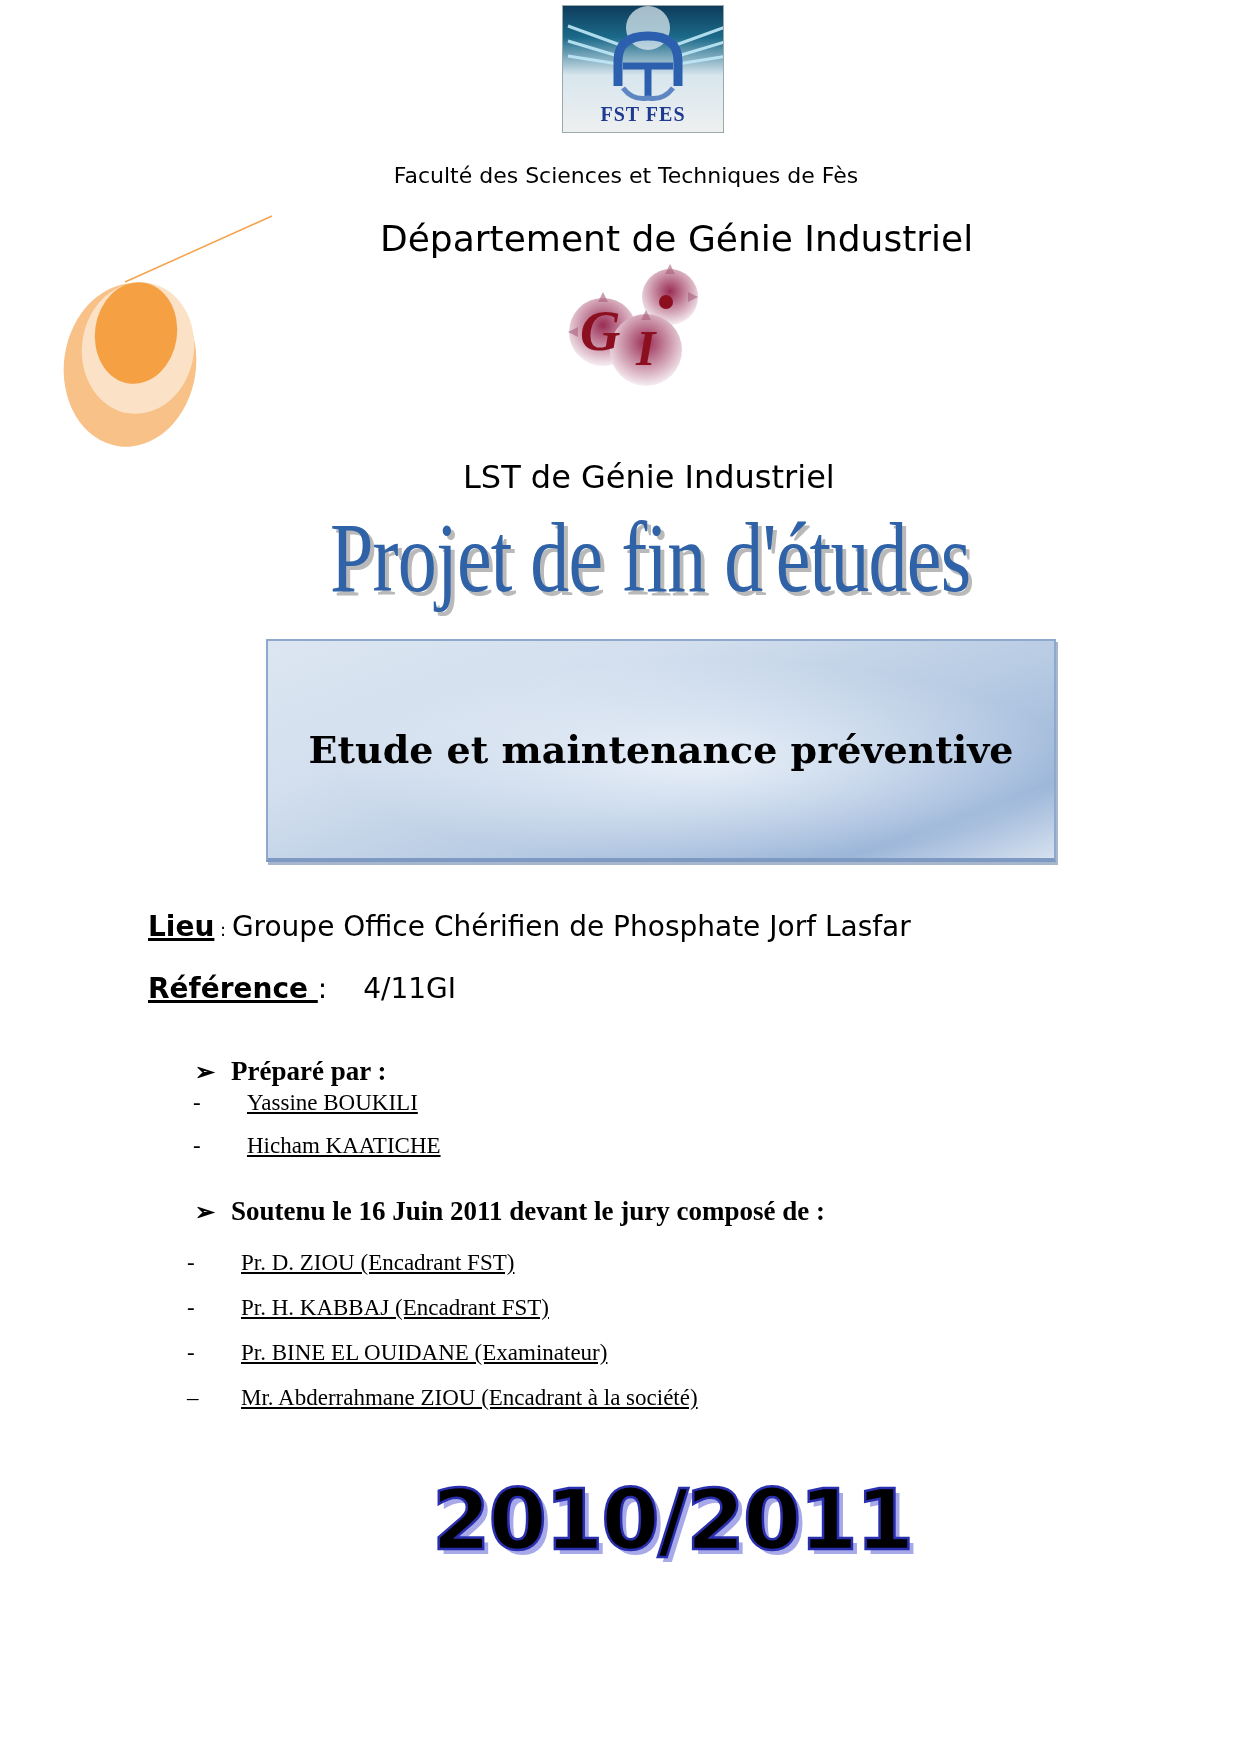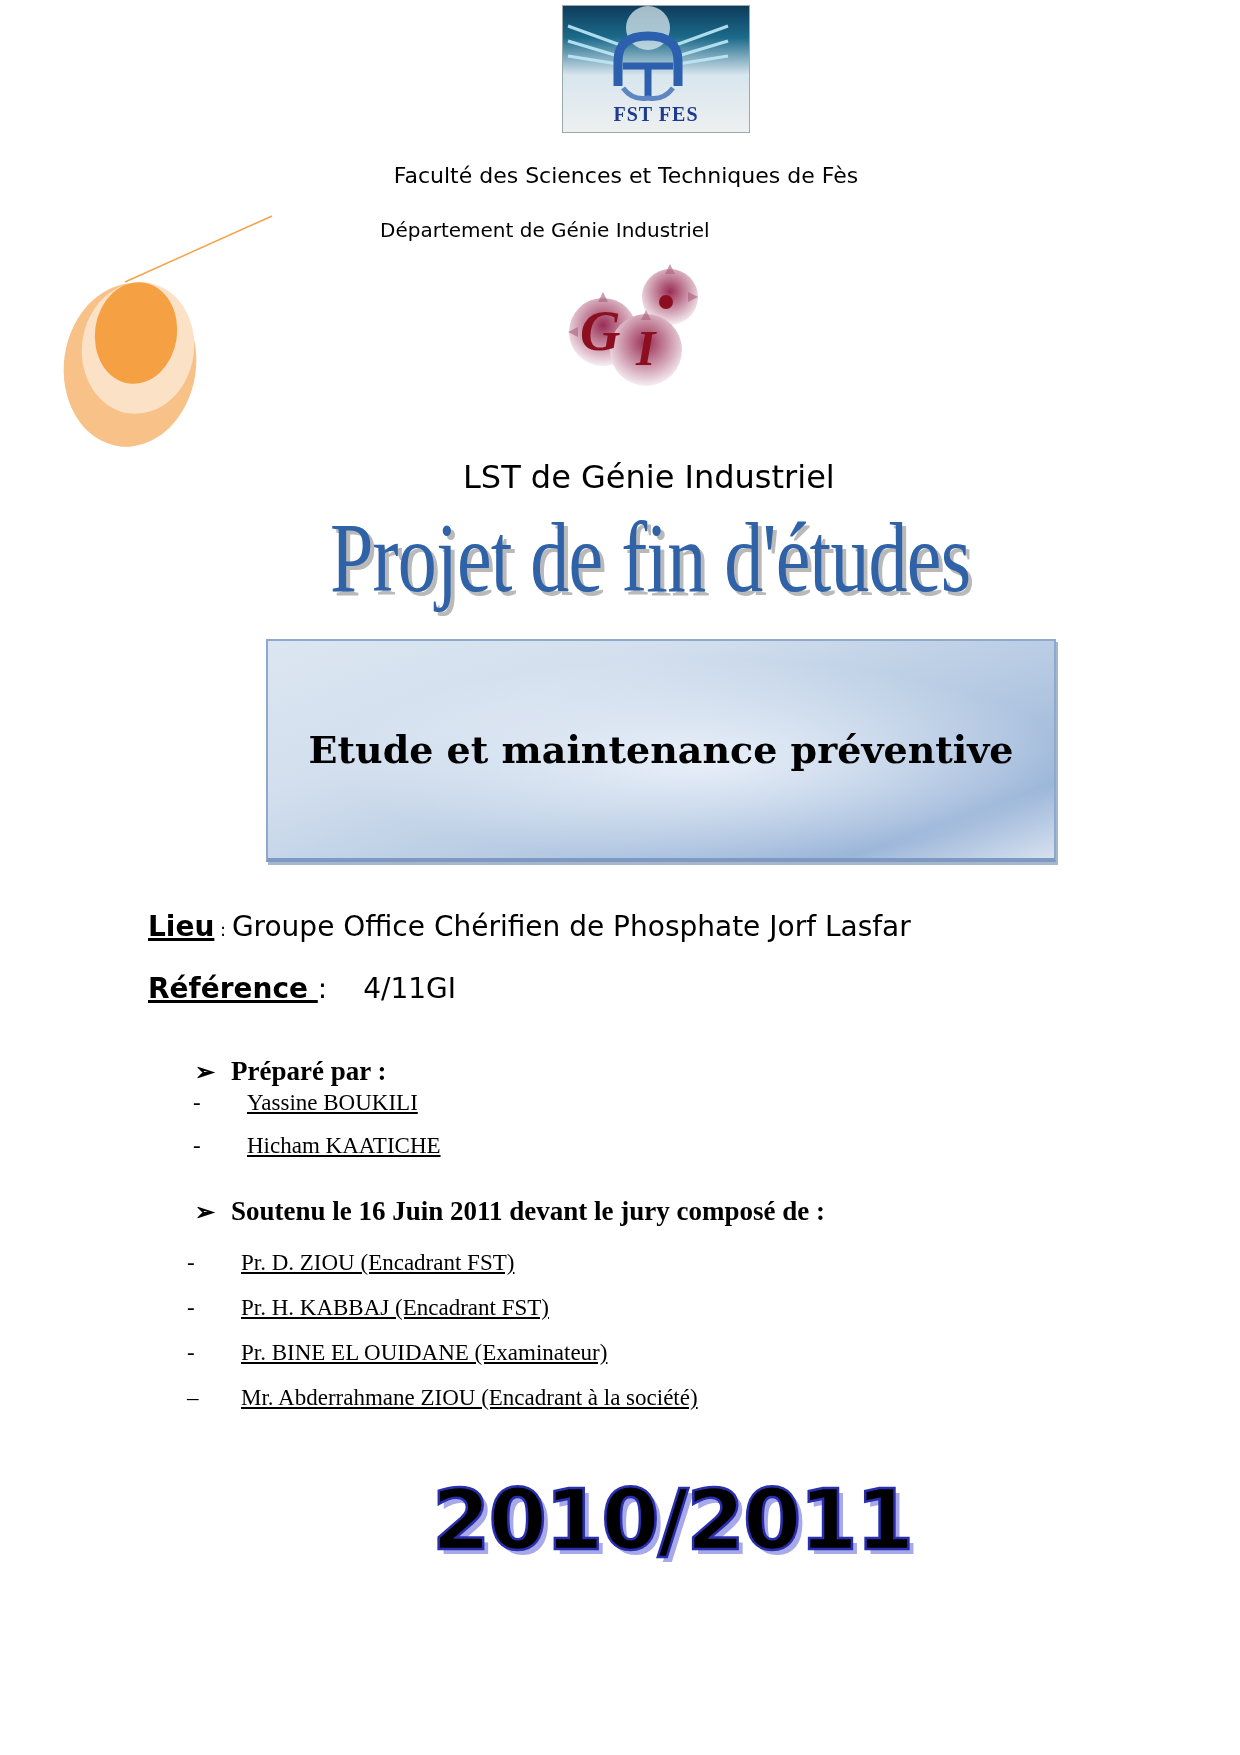--- a/index.html
+++ b/index.html
@@ -1,25 +1,25 @@
 <!DOCTYPE html>
 <html><head>
 <meta charset="utf-8">
 <style>
   html, body { margin:0; padding:0; background:#ffffff; }
   body { width:1240px; height:1755px; position:relative; overflow:hidden; font-family:"Liberation Serif", serif; color:#000; }
   .abs { position:absolute; }
 
   
-  .fst-logo { left:562px; top:5px; width:188px; height:128px; border:1px solid #9aa; box-sizing:border-box; overflow:hidden;
+  .fst-logo { left:562px; top:5px; width:162px; height:128px; border:1px solid #9aa; box-sizing:border-box; overflow:hidden;
     background: linear-gradient(180deg,#0e3c5c 0%, #1c6a8a 25%, #d8e6ee 55%, #eef0f0 100%); }
   .fst-logo svg { position:absolute; left:0; top:0; }
   .fst-logo .fst-text { position:absolute; left:0; right:0; bottom:6px; text-align:center; font-family:"Liberation Serif", serif; font-weight:bold; font-size:20px; color:#1f3b8f; letter-spacing:1px; }
   .faculty { left:0; width:1252px; top:163px; text-align:center; font-size:22px; font-family:"DejaVu Sans", sans-serif; }
-  .department { left:380px; top:218px; font-size:20px; font-family:"DejaVu Sans", sans-serif; }
+  .department { left:380px; top:218px; font-size:36px; font-family:"DejaVu Sans", sans-serif; }
 
   .gi-logo { left:558px; top:262px; width:150px; height:130px; }
 
   .orange { left:60px; top:210px; width:220px; height:250px; }
 
   .lst { left:463px; top:458px; font-size:32px; font-family:"DejaVu Sans", sans-serif; }
   .pfe { left:330px; top:508px; font-family:"Liberation Serif", serif; font-size:100px; color:#2f62a6; transform:scaleX(0.78); transform-origin:left top; white-space:nowrap;
     text-shadow: 5px 4px 0 #b9b9b9; letter-spacing:-1px; line-height:1; }
 
   .subject-box { left:266px; top:639px; width:790px; height:223px; box-sizing:border-box;

